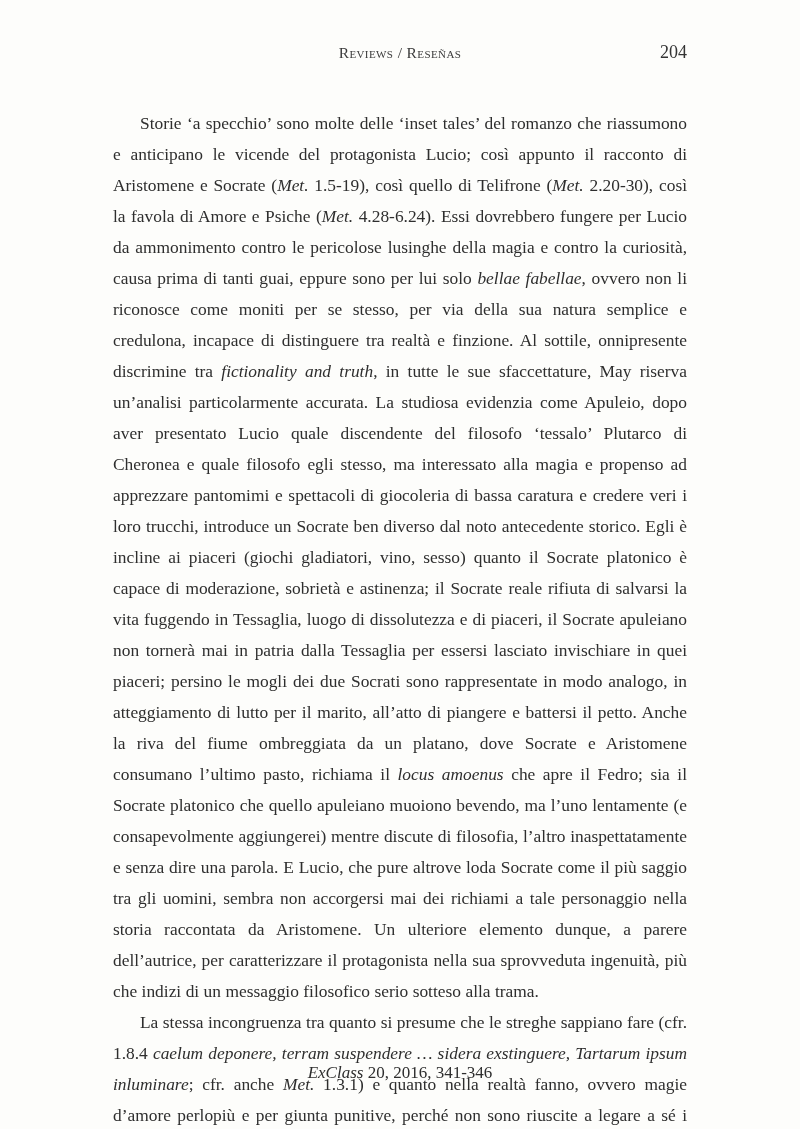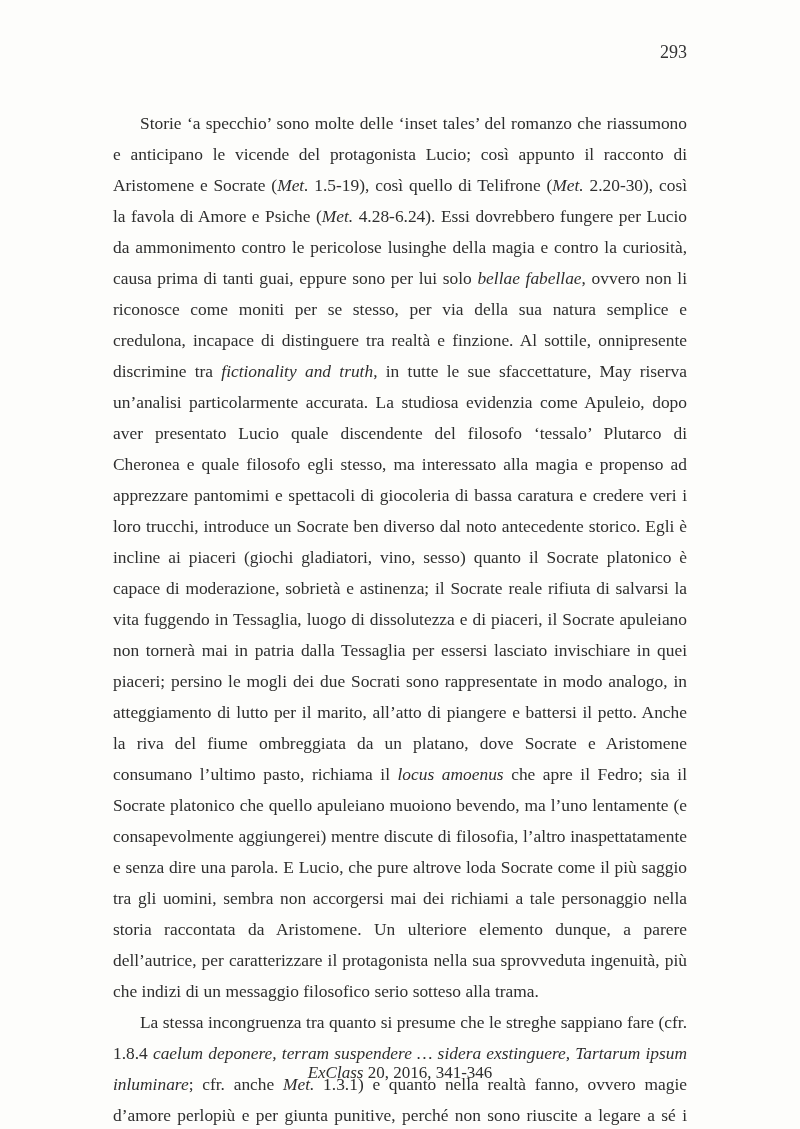--- a/index.html
+++ b/index.html
@@ -88,21 +88,22 @@
   .footer .jt {
     font-style: italic;
   }
 </style>
 </head>
 <body>
 
 <div class="page">
 
   <div class="running-head">
-    <span class="rh-folio">293</span>
+    <span class="rh-title">Reviews / Reseñas</span>
+    <span class="rh-folio">204</span>
   </div>
 
   <div class="textblock">
 
     <p class="para"><span>Storie ‘a specchio’ sono molte delle ‘inset tales’ del romanzo che riassumono e anticipano le vicende del protagonista Lucio; così appunto il racconto di Aristomene e Socrate (</span><span class="it">Met.</span><span> 1.5-19), così quello di Telifrone (</span><span class="it">Met.</span><span> 2.20-30), così la favola di Amore e Psiche (</span><span class="it">Met.</span><span> 4.28-6.24). Essi dovrebbero fungere per Lucio da ammonimento contro le pericolose lusinghe della magia e contro la curiosità, causa prima di tanti guai, eppure sono per lui solo </span><span class="it">bellae fabellae</span><span>, ovvero non li riconosce come moniti per se stesso, per via della sua natura semplice e credulona, incapace di distinguere tra realtà e finzione. Al sottile, onnipresente discrimine tra </span><span class="it">fictionality and truth</span><span>, in tutte le sue sfaccettature, May riserva un’analisi particolarmente accurata. La studiosa evidenzia come Apuleio, dopo aver presentato Lucio quale discendente del filosofo ‘tessalo’ Plutarco di Cheronea e quale filosofo egli stesso, ma interessato alla magia e propenso ad apprezzare pantomimi e spettacoli di giocoleria di bassa caratura e credere veri i loro trucchi, introduce un Socrate ben diverso dal noto antecedente storico. Egli è incline ai piaceri (giochi gladiatori, vino, sesso) quanto il Socrate platonico è capace di moderazione, sobrietà e astinenza; il Socrate reale rifiuta di salvarsi la vita fuggendo in Tessaglia, luogo di dissolutezza e di piaceri, il Socrate apuleiano non tornerà mai in patria dalla Tessaglia per essersi lasciato invischiare in quei piaceri; persino le mogli dei due Socrati sono rappresentate in modo analogo, in atteggiamento di lutto per il marito, all’atto di piangere e battersi il petto. Anche la riva del fiume ombreggiata da un platano, dove Socrate e Aristomene consumano l’ultimo pasto, richiama il </span><span class="it">locus amoenus</span><span> che apre il Fedro; sia il Socrate platonico che quello apuleiano muoiono bevendo, ma l’uno lentamente (e consapevolmente aggiungerei) mentre discute di filosofia, l’altro inaspettatamente e senza dire una parola. E Lucio, che pure altrove loda Socrate come il più saggio tra gli uomini, sembra non accorgersi mai dei richiami a tale personaggio nella storia raccontata da Aristomene. Un ulteriore elemento dunque, a parere dell’autrice, per caratterizzare il protagonista nella sua sprovveduta ingenuità, più che indizi di un messaggio filosofico serio sotteso alla trama.</span></p>
 
     <p class="para"><span>La stessa incongruenza tra quanto si presume che le streghe sappiano fare (cfr. 1.8.4 </span><span class="it">caelum deponere, terram suspendere … sidera exstinguere, Tartarum ipsum inluminare</span><span>; cfr. anche </span><span class="it">Met.</span><span> 1.3.1) e quanto nella realtà fanno, ovvero magie d’amore perlopiù e per giunta punitive, perché non sono riuscite a legare a sé i propri amanti, è da May giustamente messo in rapporto con la «continued problematisation of fiction and reality in Metamorphoses» (p. 37). A far le spese dei poteri delle due megere è appunto Socrate, la cui uccisione è un ‘perverted sacrifice’, in cui le regole del sacrificio, di epica memoria, sono intenzionalmente rovesciate, come d’abitudine nei riti magici. Il taglio della giugulare, qui effettuato da sinistra, diversamente che con le vittime sacrificali, prelude spesso a scene di necromanzia. May osserva che nel rito operato da Meroe e Pantia mancano formule magiche e gli</span></p>
 
   </div>
 

